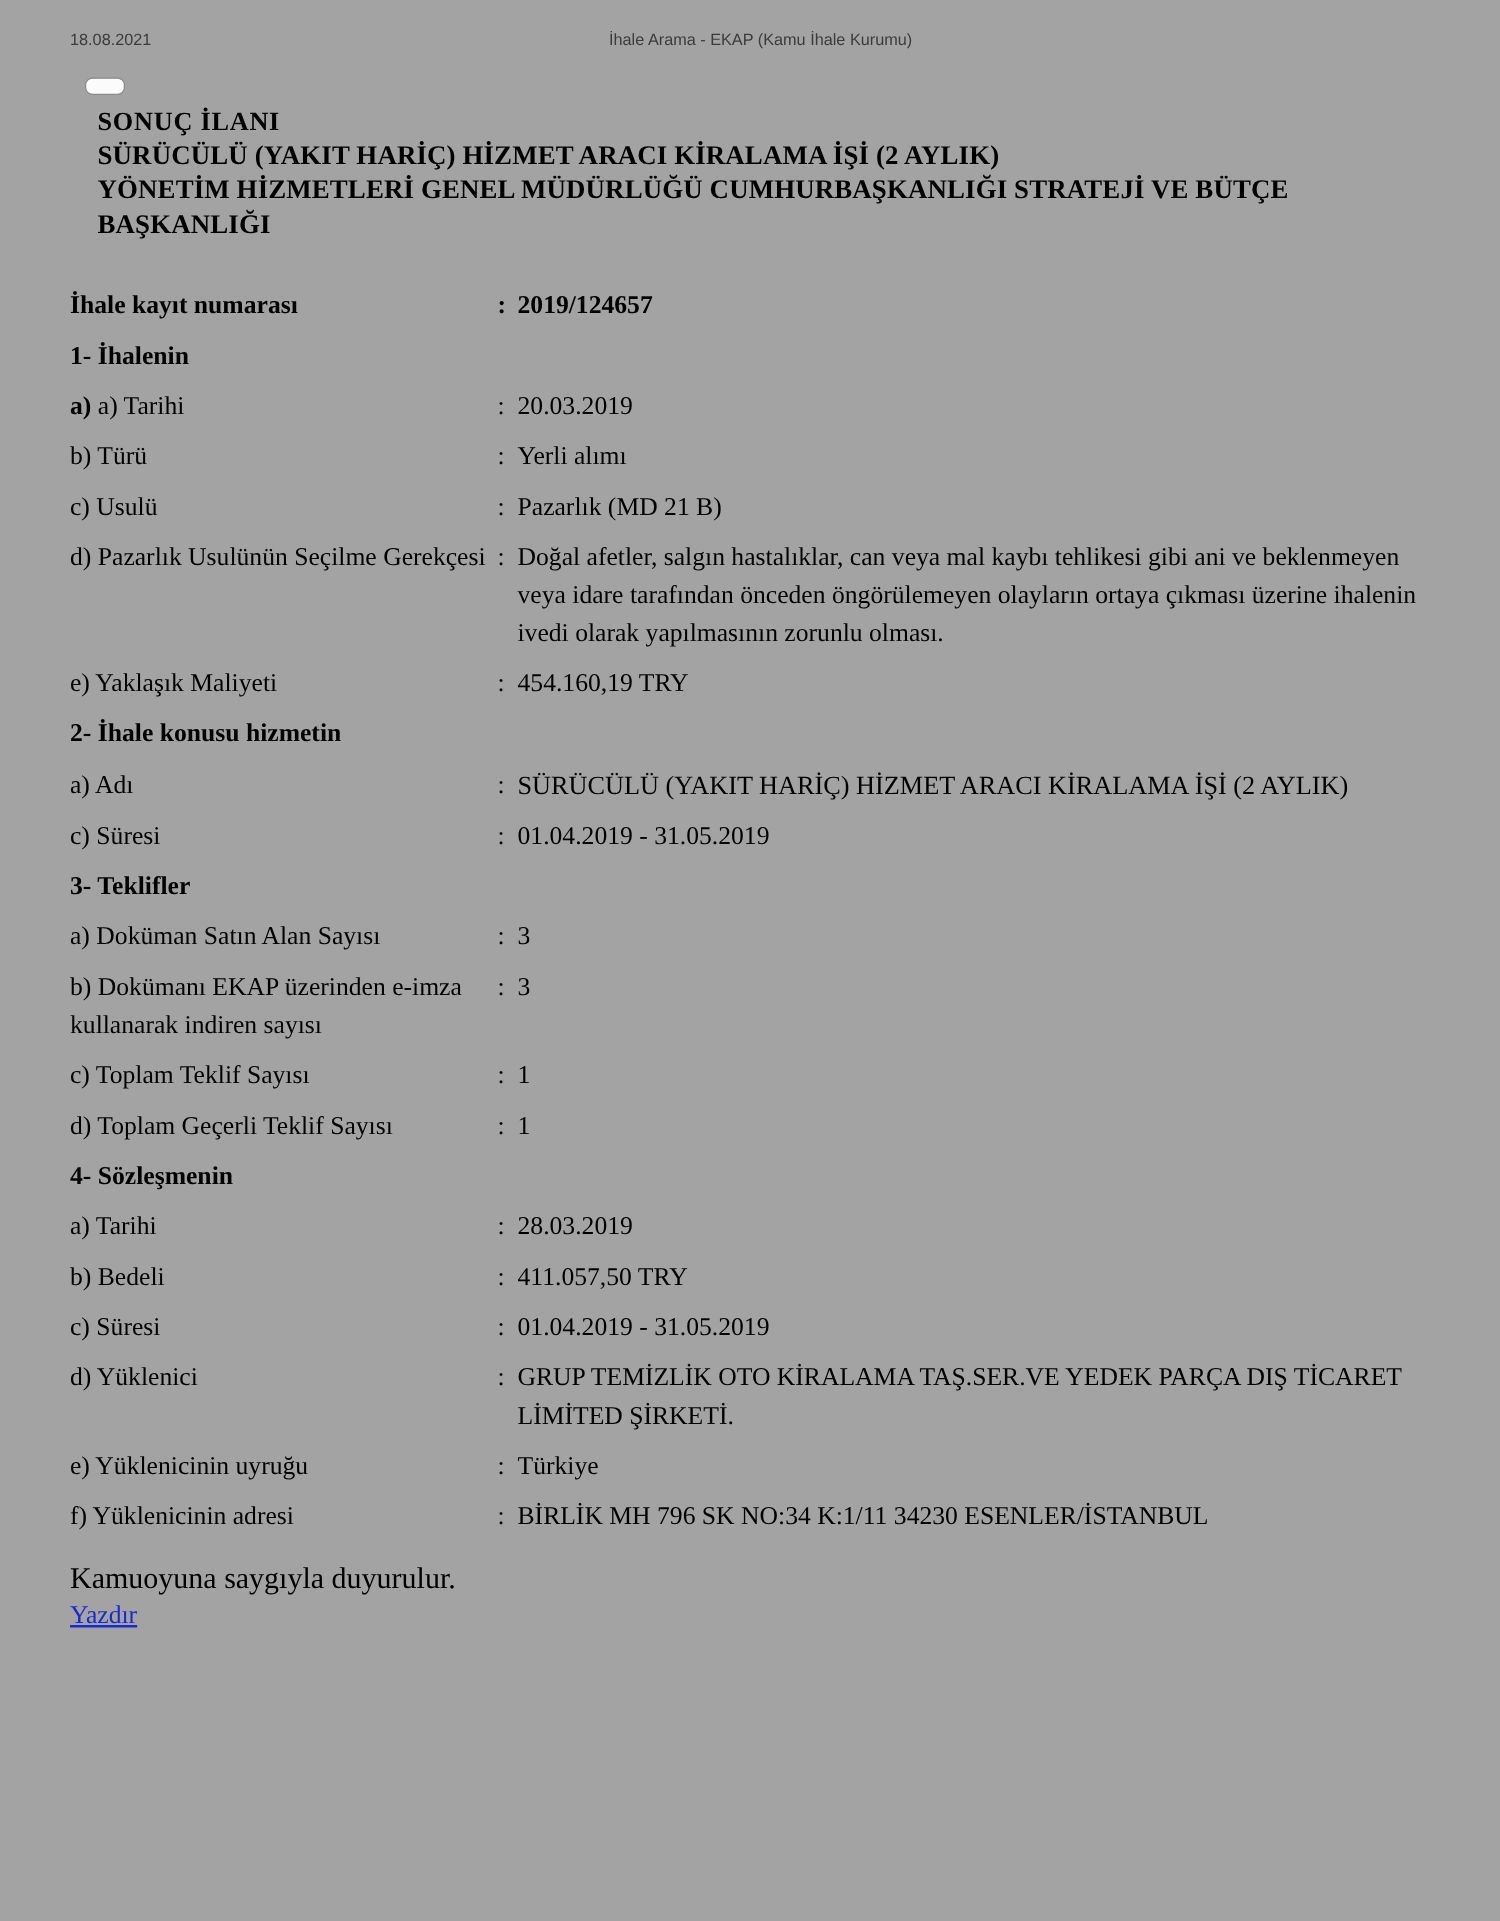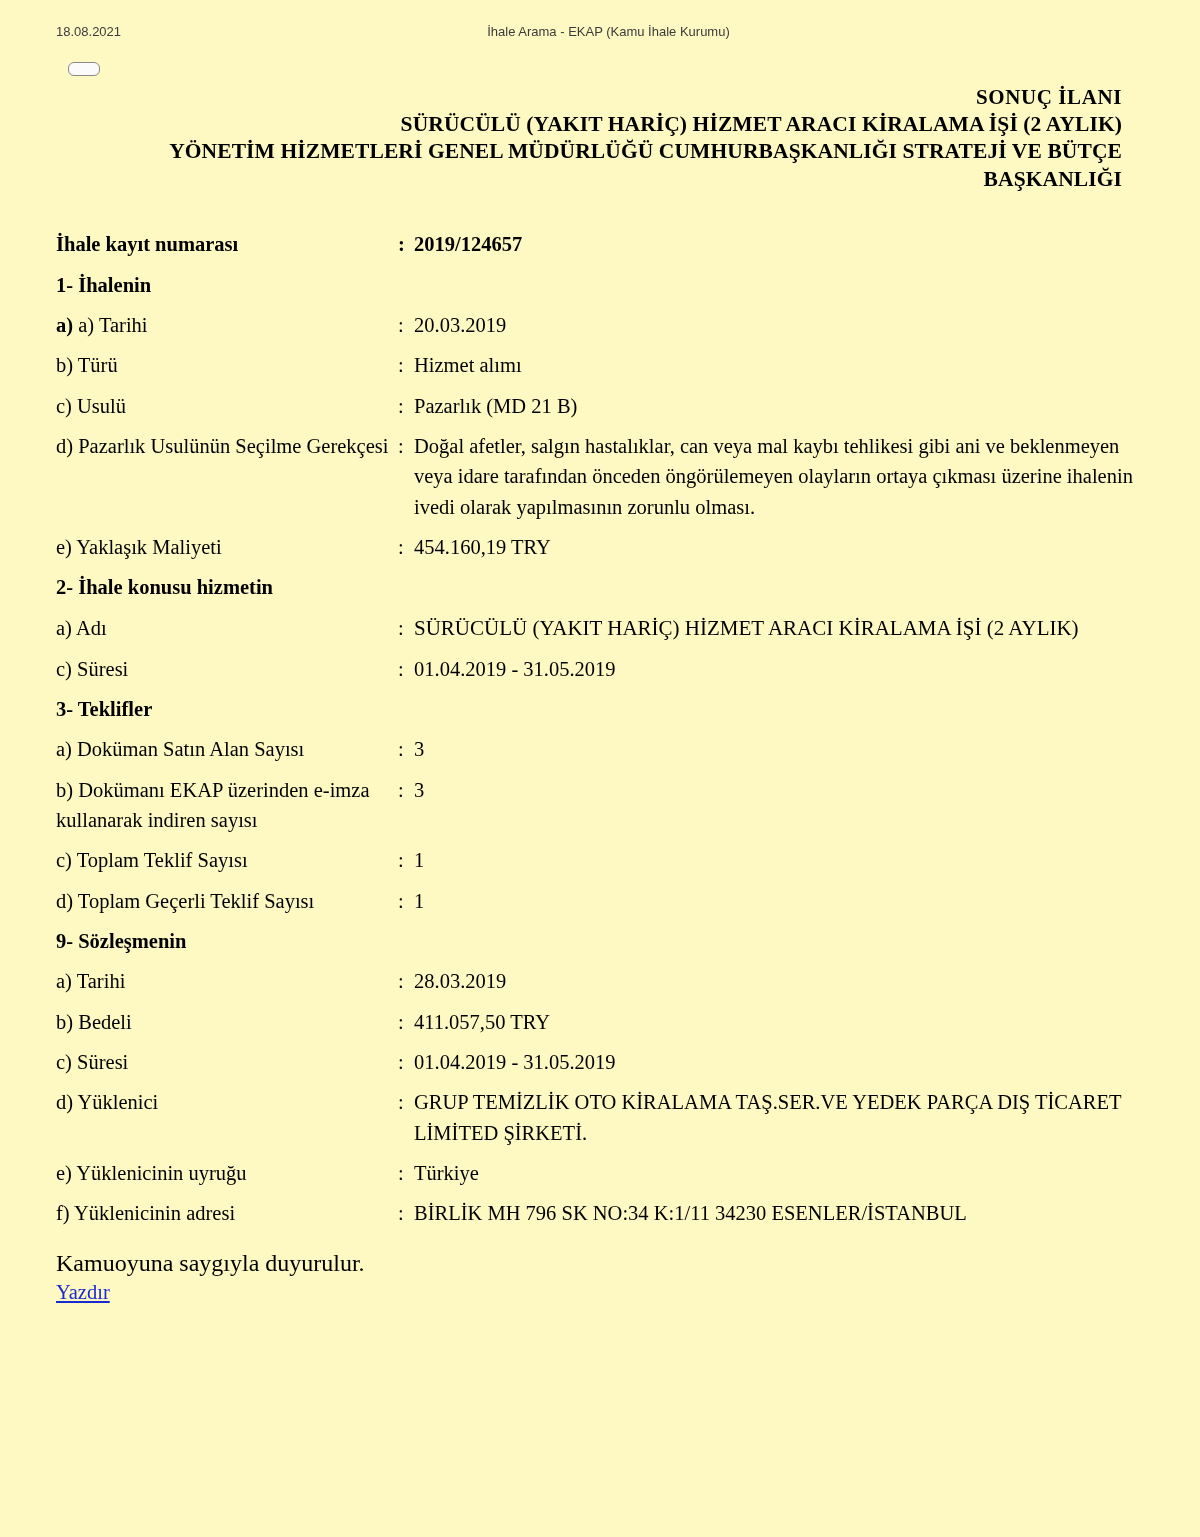--- a/index.html
+++ b/index.html
@@ -8,21 +8,21 @@
     background: #bcbcbc;
   }
   body {
     font-family: "Liberation Serif", serif;
     -webkit-font-smoothing: antialiased;
   }
   .page {
     position: relative;
     width: 1200px;
     height: 1537px;
-    background: #fef9c3;
+    background: #a3a3a3;
     margin: 0 auto;
     overflow: hidden;
   }
   .print-header {
     position: absolute;
     top: 24px;
     left: 0;
     width: 100%;
     height: 18px;
     font-family: "Liberation Sans", sans-serif;
@@ -50,21 +50,21 @@
   }
   .logo-box {
     width: 30px;
     height: 12px;
     border: 1px solid #8a8a8a;
     border-radius: 6px;
     margin: 6px 0 8px 12px;
     background: #fbfbfb;
   }
   .doc-title {
-    text-align: right;
+    text-align: left;
     font-weight: bold;
     font-size: 22px;
     line-height: 1.28;
     color: #000;
     letter-spacing: 0.1px;
     padding: 0 22px;
   }
   .doc-title .line1 {
     font-size: 21px;
     letter-spacing: 0.6px;
@@ -162,21 +162,21 @@
 
         <tr class="row">
           <td class="label"><span class="b">a)</span> <span>a) Tarihi</span></td>
           <td class="colon">:</td>
           <td class="value">20.03.2019</td>
         </tr>
 
         <tr class="row">
           <td class="label"><span>b) Türü</span></td>
           <td class="colon">:</td>
-          <td class="value">Hizmet alımı</td>
+          <td class="value">Yerli alımı</td>
         </tr>
 
         <tr class="row">
           <td class="label">c) Usulü</td>
           <td class="colon">:</td>
           <td class="value">Pazarlık (MD 21 B)</td>
         </tr>
 
         <tr class="row">
           <td class="label">d) Pazarlık Usulünün Seçilme Gerekçesi</td>
@@ -234,21 +234,21 @@
         </tr>
 
         <tr class="row">
           <td class="label">d) Toplam Geçerli Teklif Sayısı</td>
           <td class="colon">:</td>
           <td class="value">1</td>
         </tr>
 
 
         <tr class="section">
-          <td class="label sec">9- Sözleşmenin</td>
+          <td class="label sec">4- Sözleşmenin</td>
           <td class="colon"></td>
           <td class="value"></td>
         </tr>
 
         <tr class="row">
           <td class="label">a) Tarihi</td>
           <td class="colon">:</td>
           <td class="value">28.03.2019</td>
         </tr>
 

